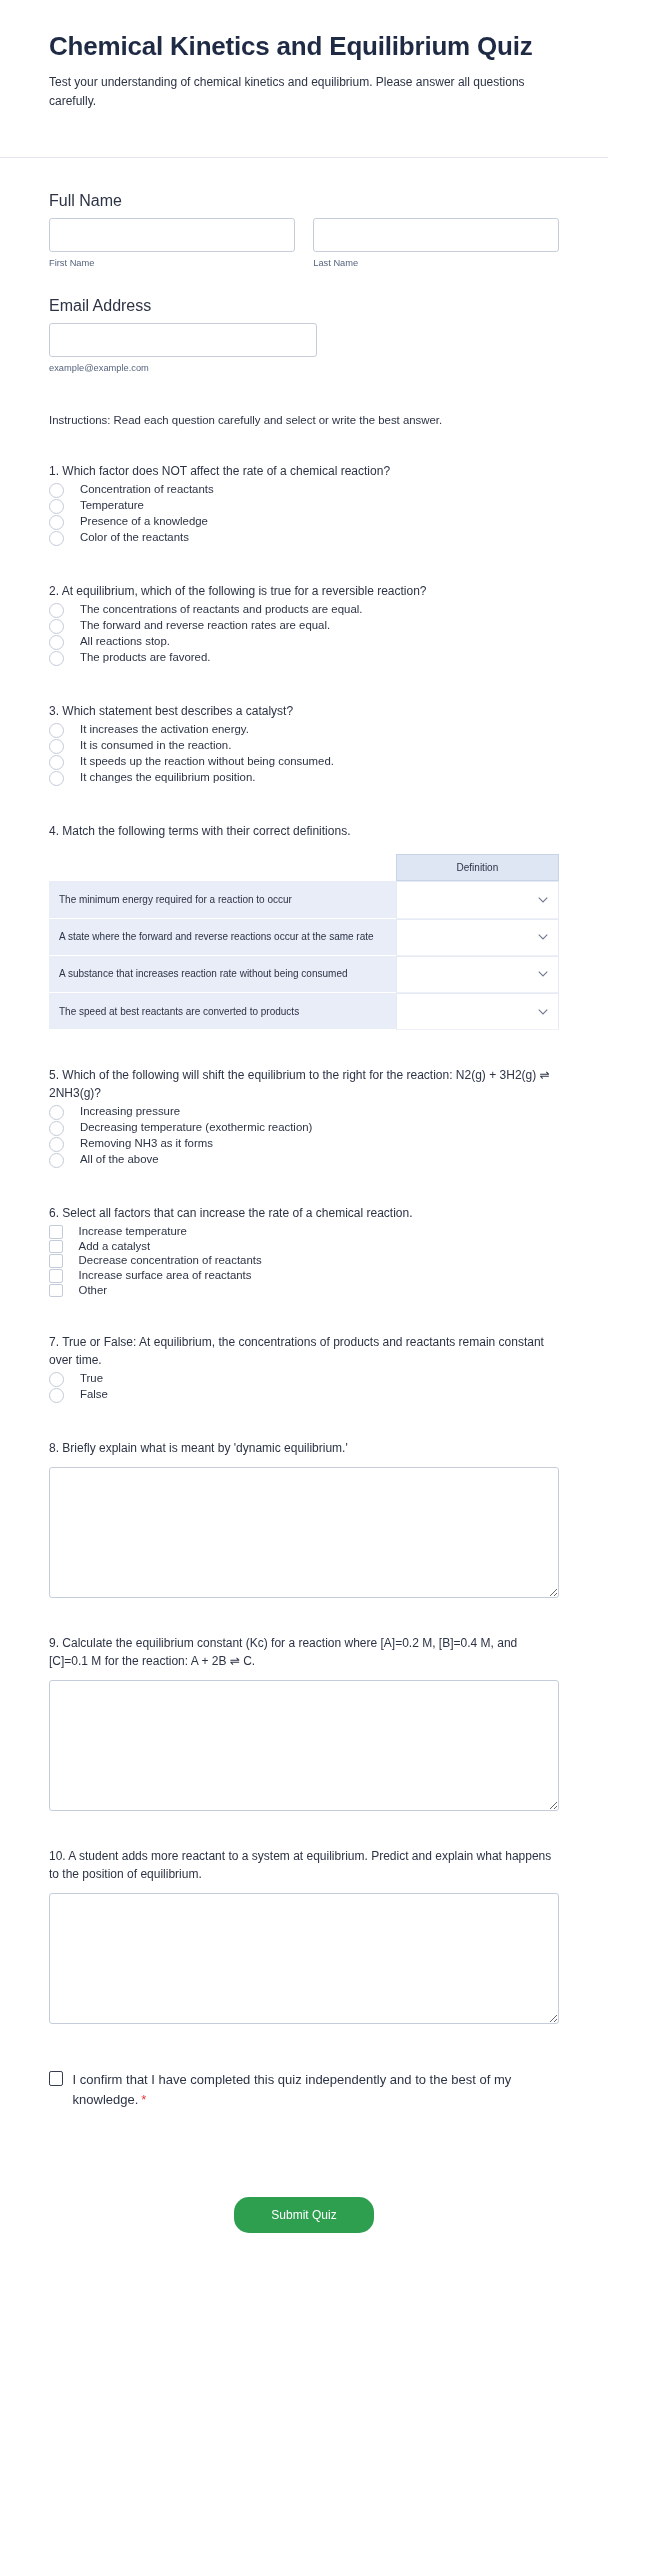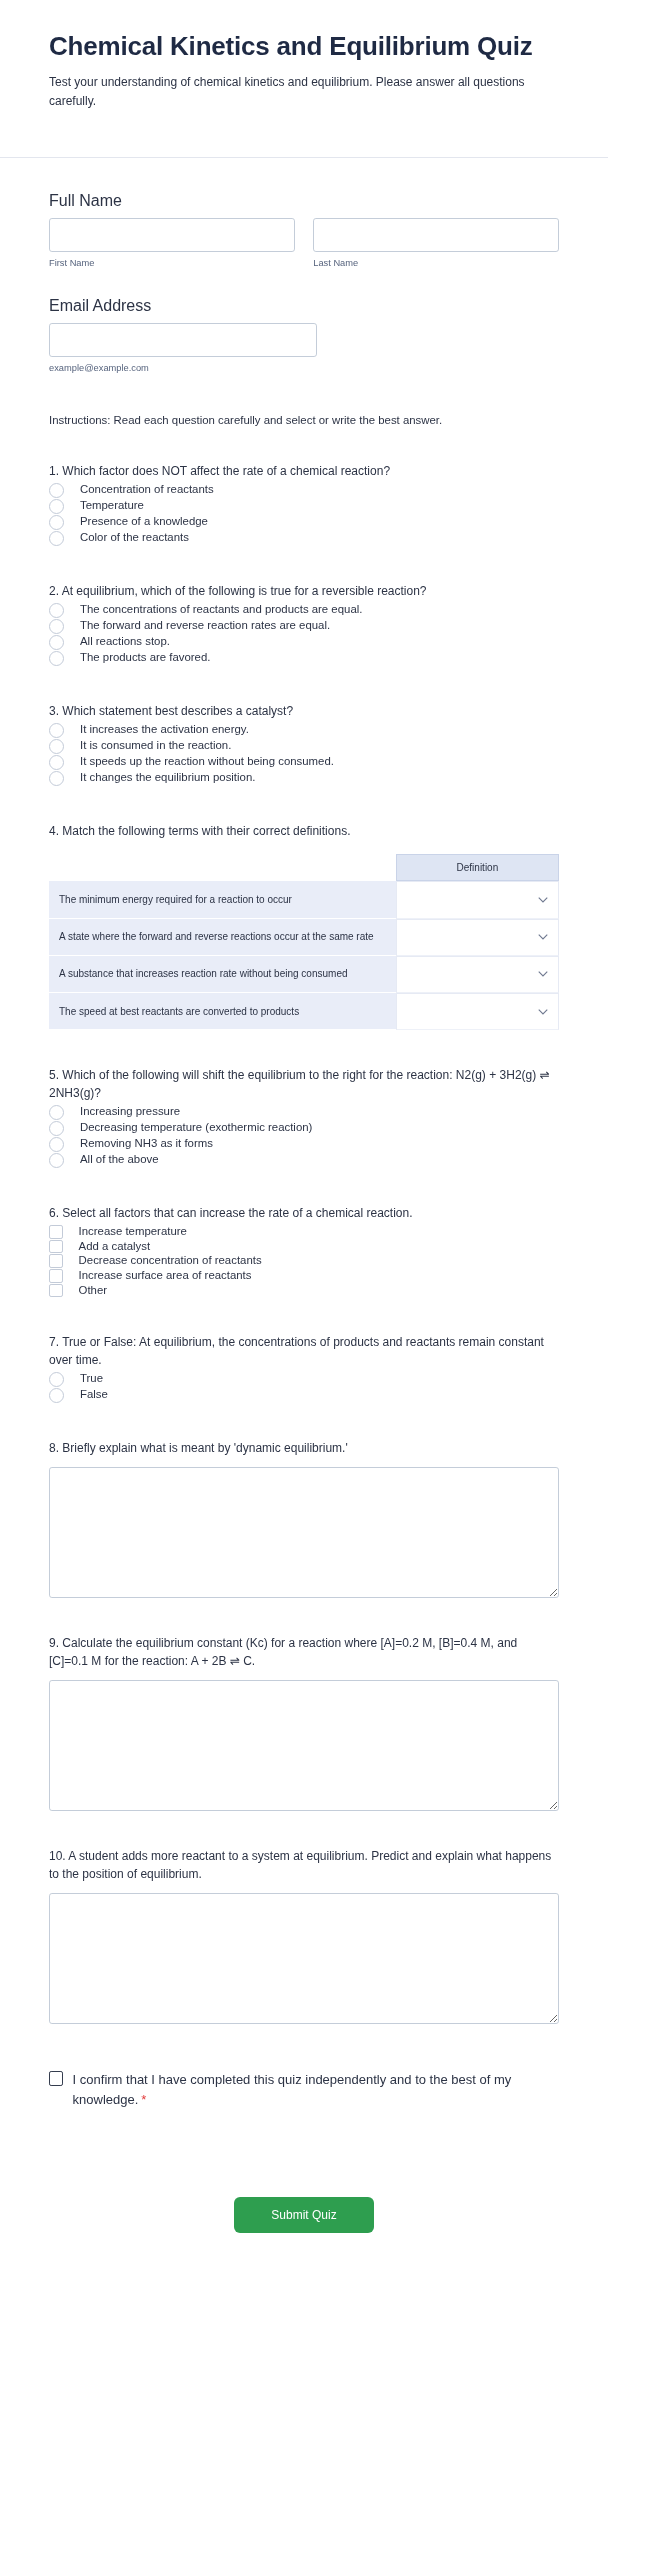--- a/index.html
+++ b/index.html
@@ -165,21 +165,21 @@
     margin-top: 1.4px;
   }
   .confirmation-label { font-size: 13px; line-height: 1.55; color: #2c3345; }
   .required-star { color: var(--required-asterisk, #e23b3b); margin-left: 2.9px; font-weight: 500; }
 
   .submit-row { text-align: center; margin: 87px 0 78px 0; }
   .submit-btn {
     background: var(--submit-button, #2e9e4f);
     color: #ffffff;
     border: none;
-    border-radius: 6px;
+    border-radius: 15px;
     font-family: inherit;
     font-size: 12px;
     font-weight: 500;
     padding: 10.7px 37px;
     cursor: pointer;
   }
 </style>
 </head>
 <body>
 

